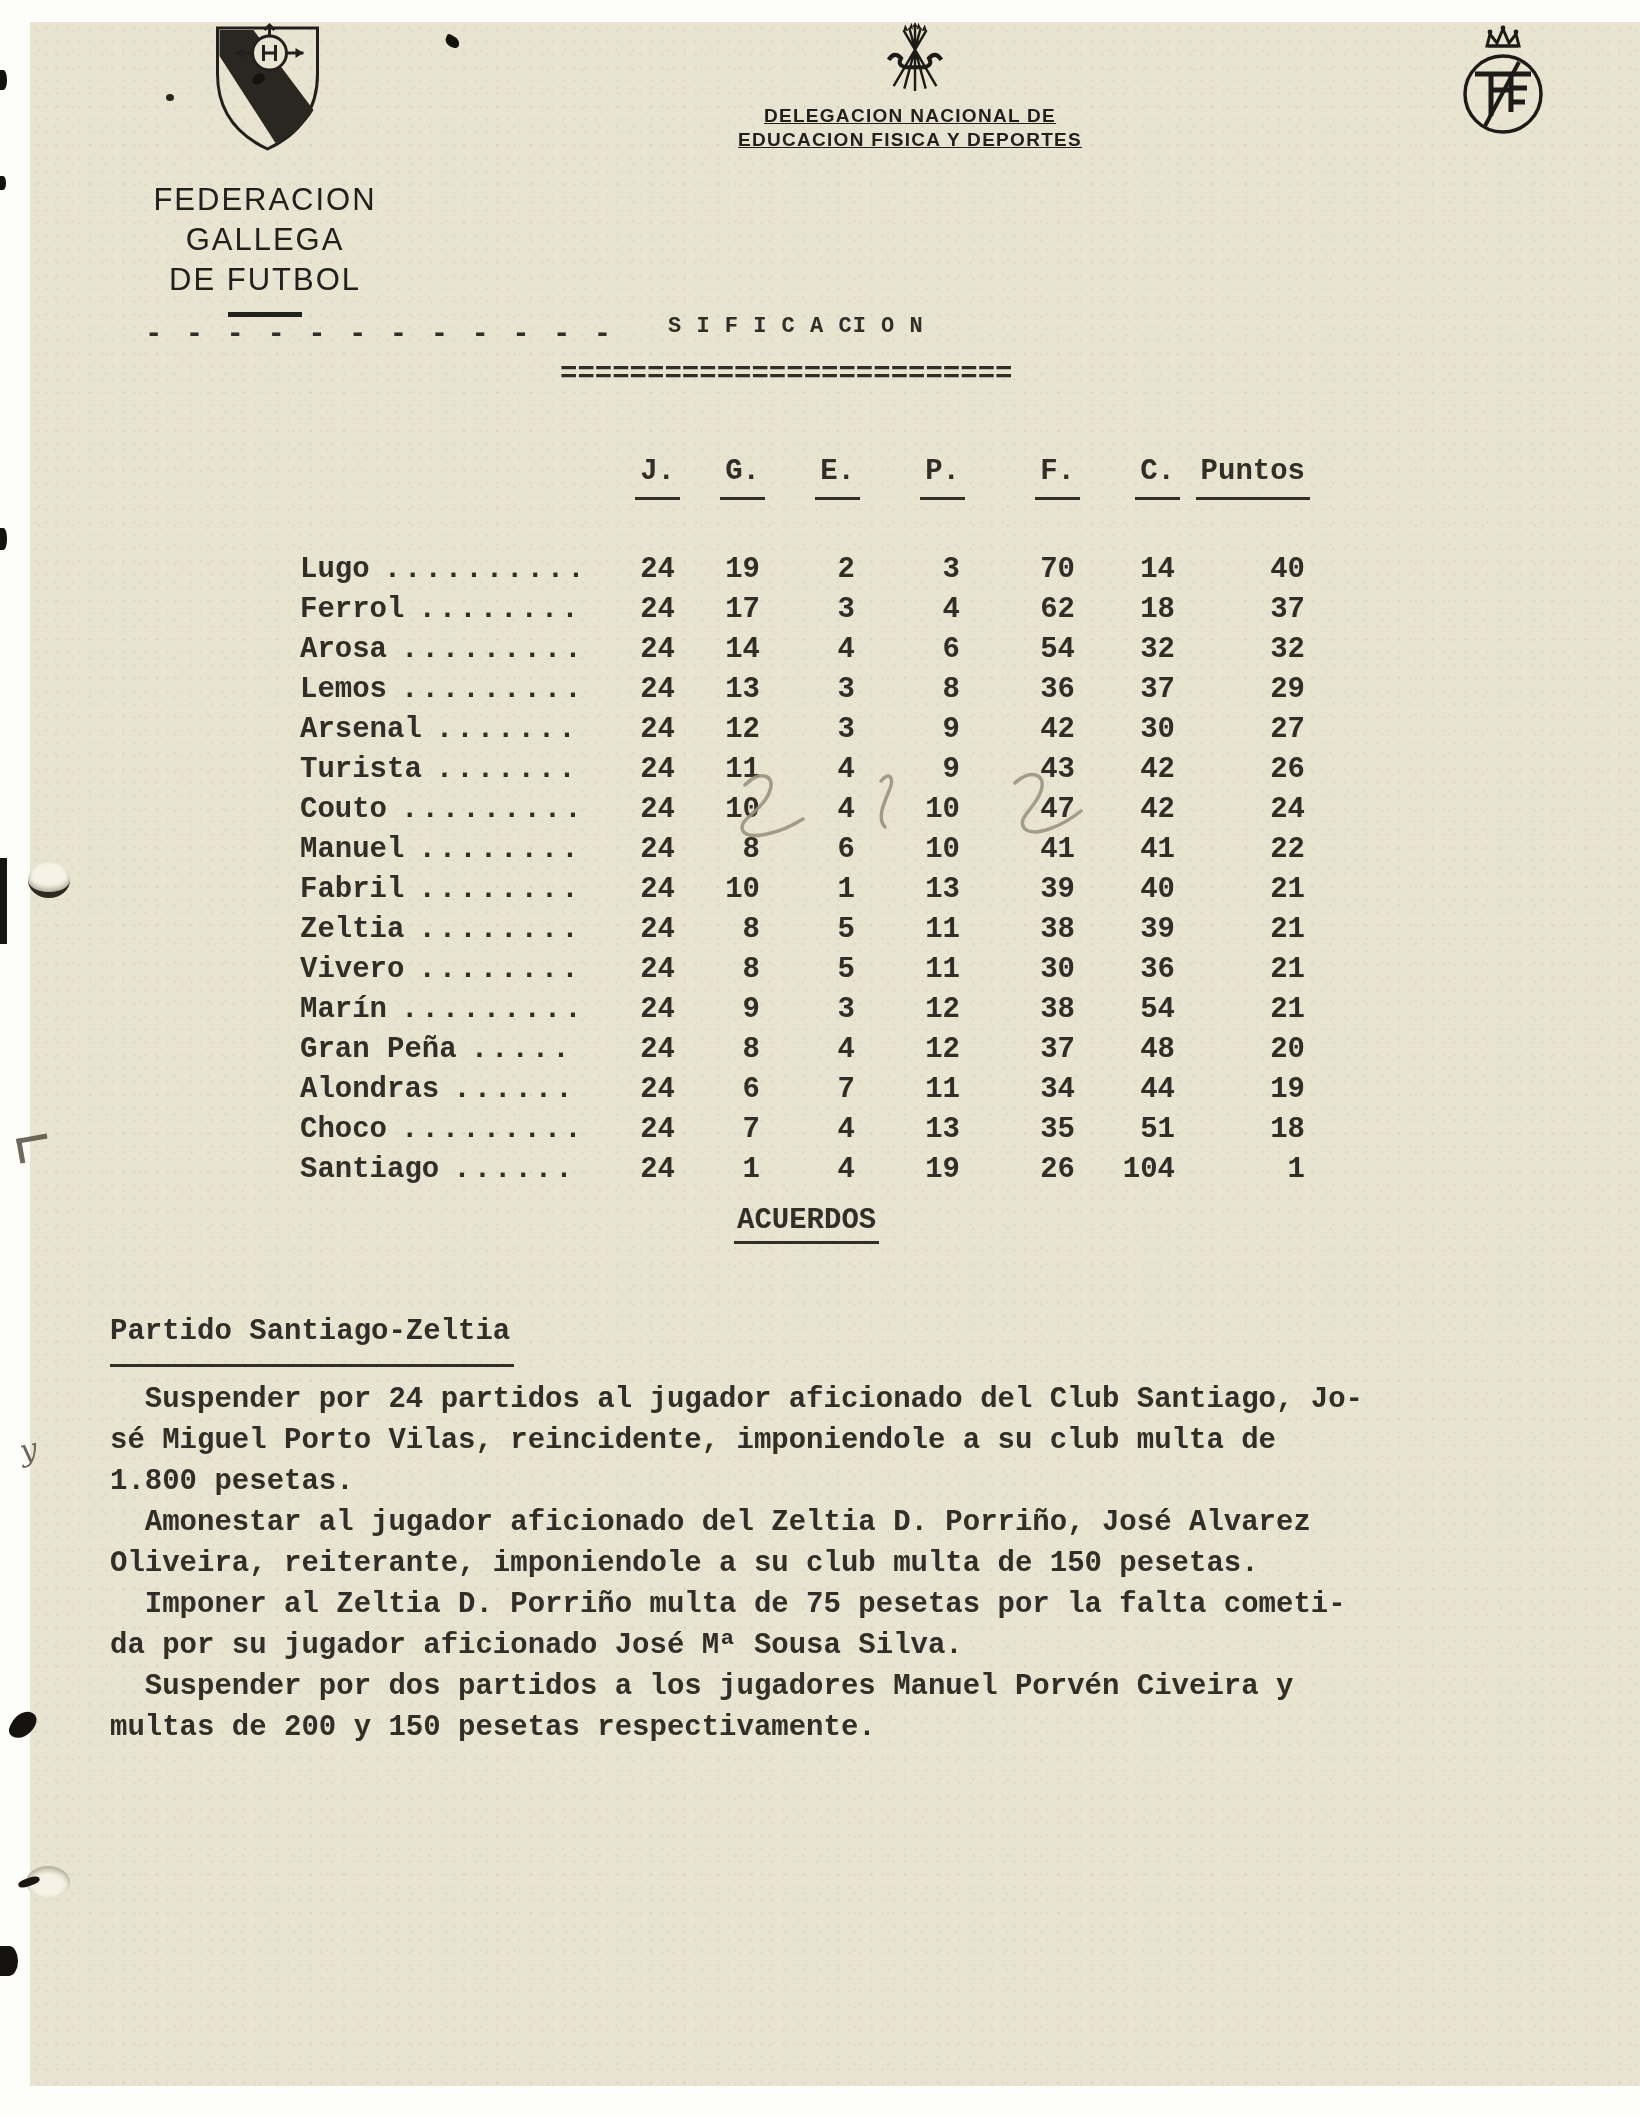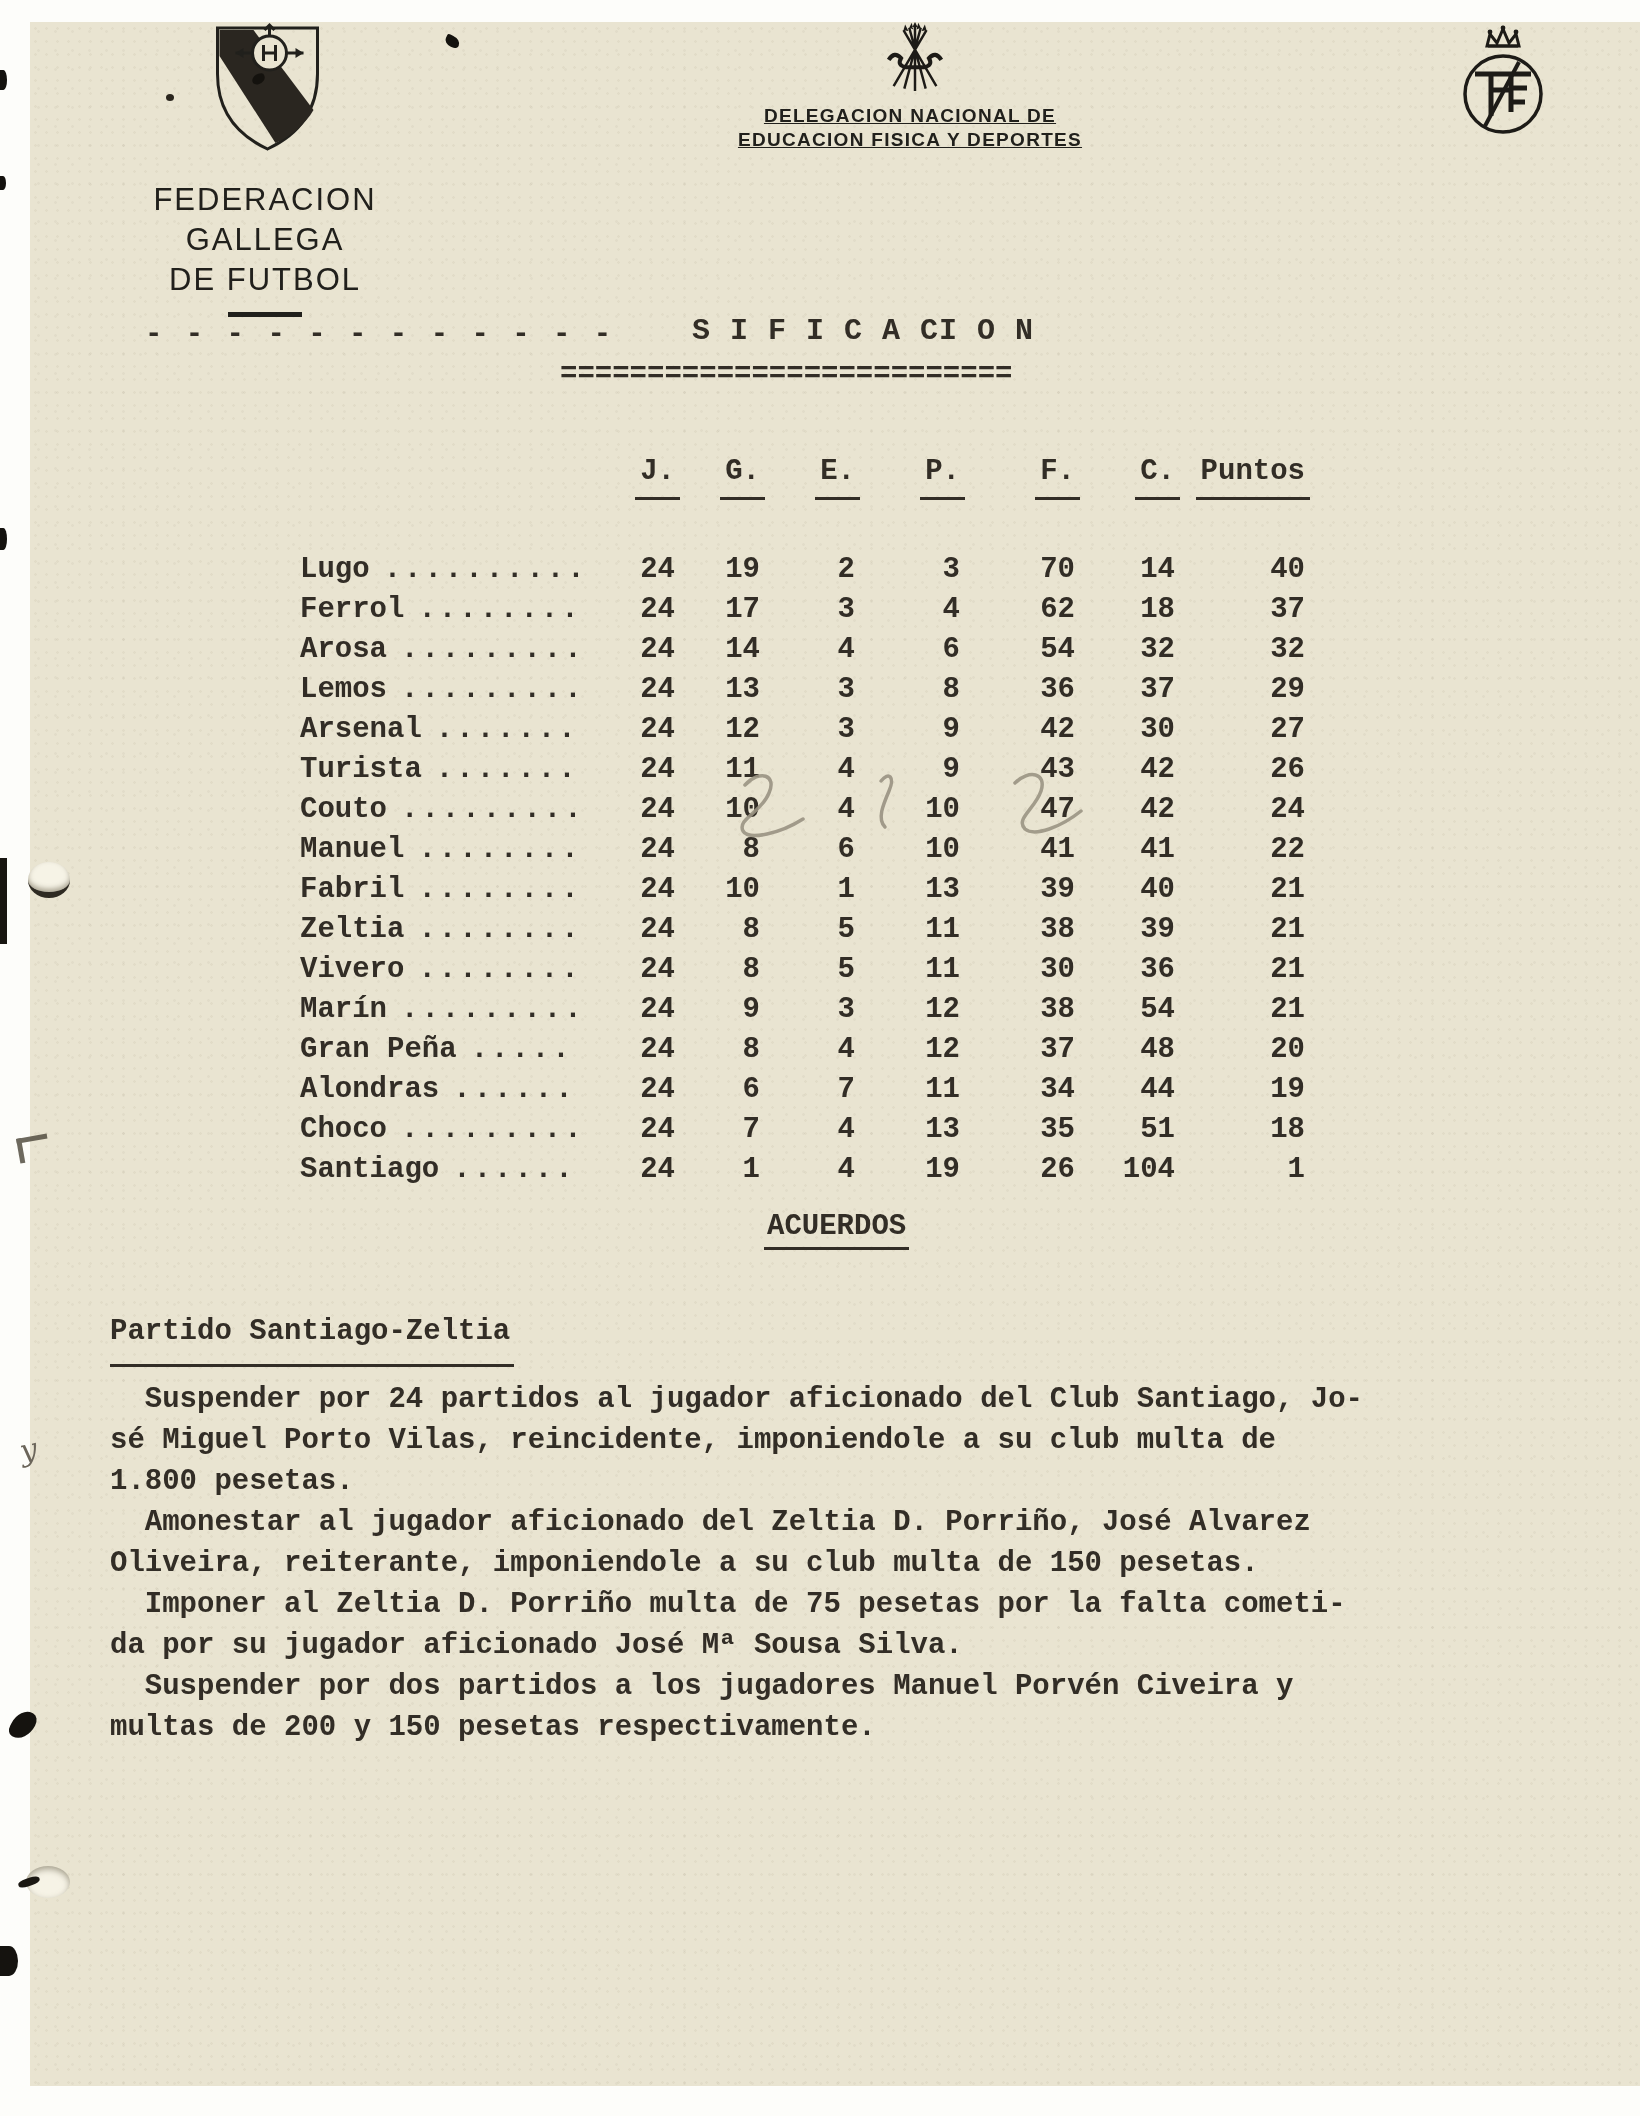--- a/index.html
+++ b/index.html
@@ -22,40 +22,40 @@
   .org-rule{width:74px;height:0;border-bottom:5px solid #21201c;margin:12px auto 0 auto;}
 
   .yoke-icon{position:absolute;left:845px;top:0px;width:80px;height:74px;}
   .delegation{position:absolute;left:690px;top:82px;width:380px;text-align:center;}
   .delegation div{font-size:19px;font-weight:bold;letter-spacing:1.3px;line-height:24px;text-decoration:underline;}
 
   .crown-emblem-icon{position:absolute;left:1425px;top:0px;width:96px;height:118px;}
 
   
   .title-dashes{position:absolute;left:115px;top:296px;font-size:29px;letter-spacing:3px;white-space:pre;}
-  .title-text{position:absolute;left:662px;top:292px;font-size:30px;letter-spacing:1px;white-space:pre;}
+  .title-text{position:absolute;left:638px;top:292px;font-size:22px;letter-spacing:1px;white-space:pre;}
   .title-underline{position:absolute;left:530px;top:336px;font-size:29px;letter-spacing:0px;white-space:pre;}
 
   
   .stats{position:absolute;left:270px;top:428px;font-size:29px;}
   .grid8{display:grid;grid-template-columns:330px 45px 85px 95px 105px 115px 100px 130px;}
   .stats-header{margin-bottom:50px;line-height:44px;}
   .stats-header .h{justify-self:end;}
   .stats-header .h span{display:inline-block;border-bottom:3px solid #322d26;padding:0 5px 3px 5px;margin-right:-5px;}
   .trow{line-height:40px;height:40px;}
   .cell{white-space:pre;}
   .cell.num{justify-self:end;}
   .cell.name{justify-self:start;}
   .dots{margin-left:14px;letter-spacing:3px;}
 
   
   .pencil-overlay{position:absolute;left:655px;top:745px;width:420px;height:95px;pointer-events:none;}
 
   
-  .acuerdos-title{position:absolute;left:734px;top:1182px;font-size:29px;margin-top:6px;}
+  .acuerdos-title{position:absolute;left:704px;top:1182px;font-size:29px;}
   .acuerdos-title span{display:inline-block;border-bottom:3px solid #322d26;padding:0 3px 4px 3px;}
   .acuerdos-body{position:absolute;left:80px;top:1290px;width:1300px;font-size:29px;}
   .sec-h{line-height:40px;margin-bottom:12px;}
   .sec-h span{display:inline-block;border-bottom:3px solid #322d26;padding:0 4px 12px 0;}
   .bline{line-height:41px;white-space:pre;}
   .sec-h.second{margin-top:15px;}
 
   
   .artifact{position:absolute;}
   .speck-a{left:415px;top:14px;width:15px;height:11px;background:#14120e;border-radius:20% 70% 40% 60%;transform:rotate(25deg);}

